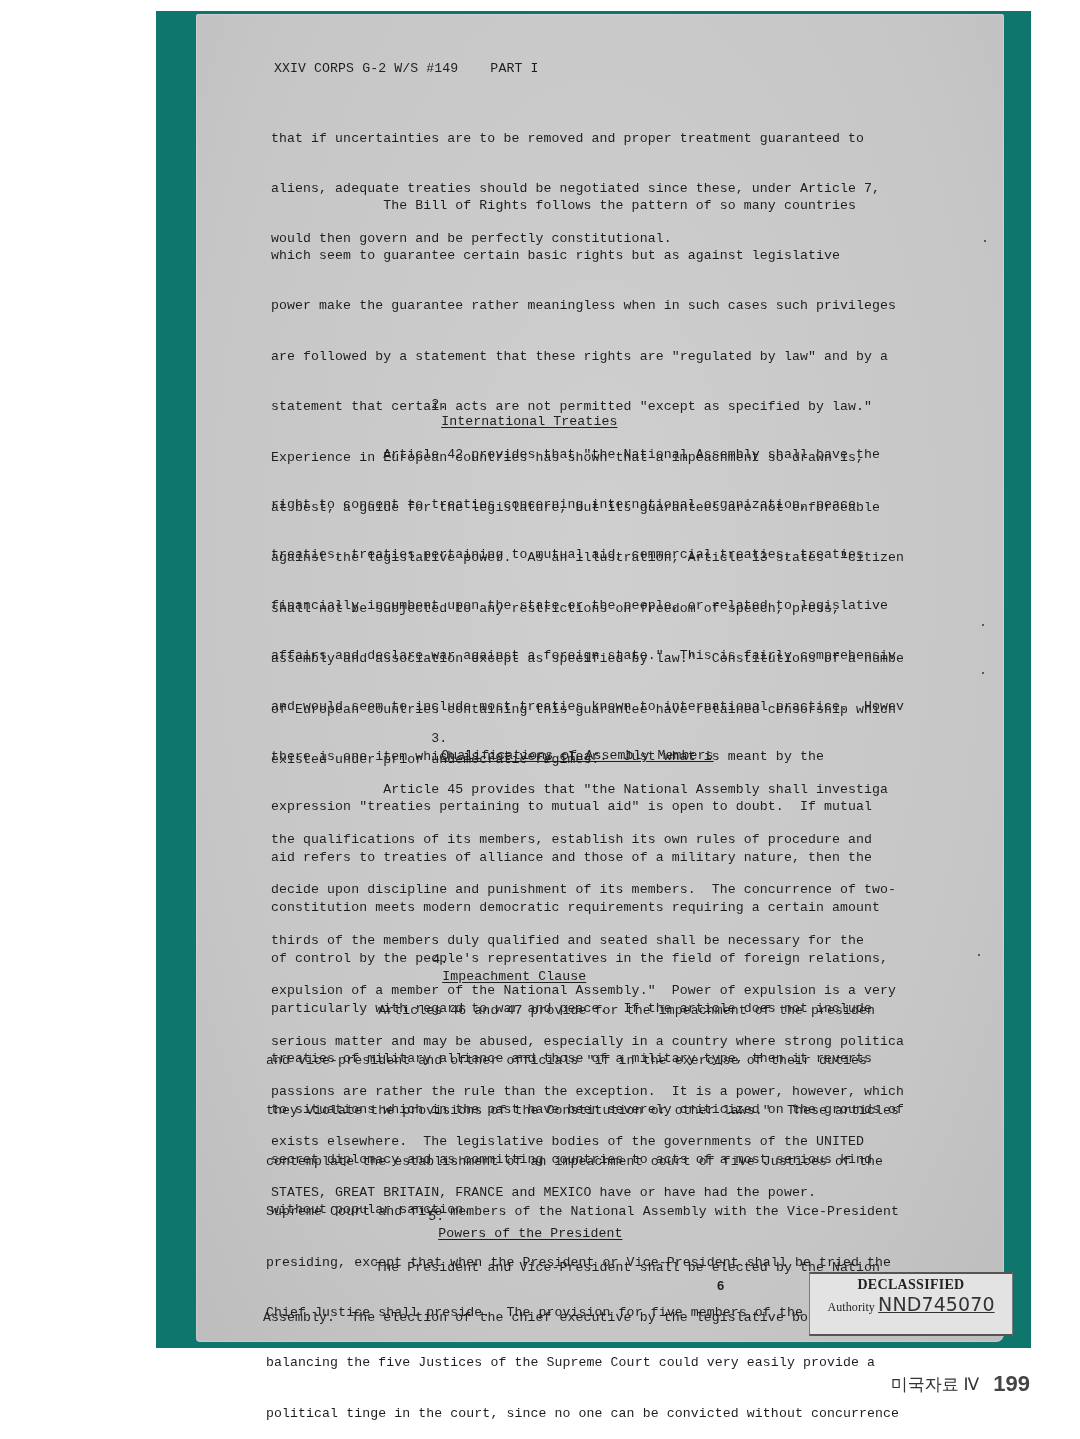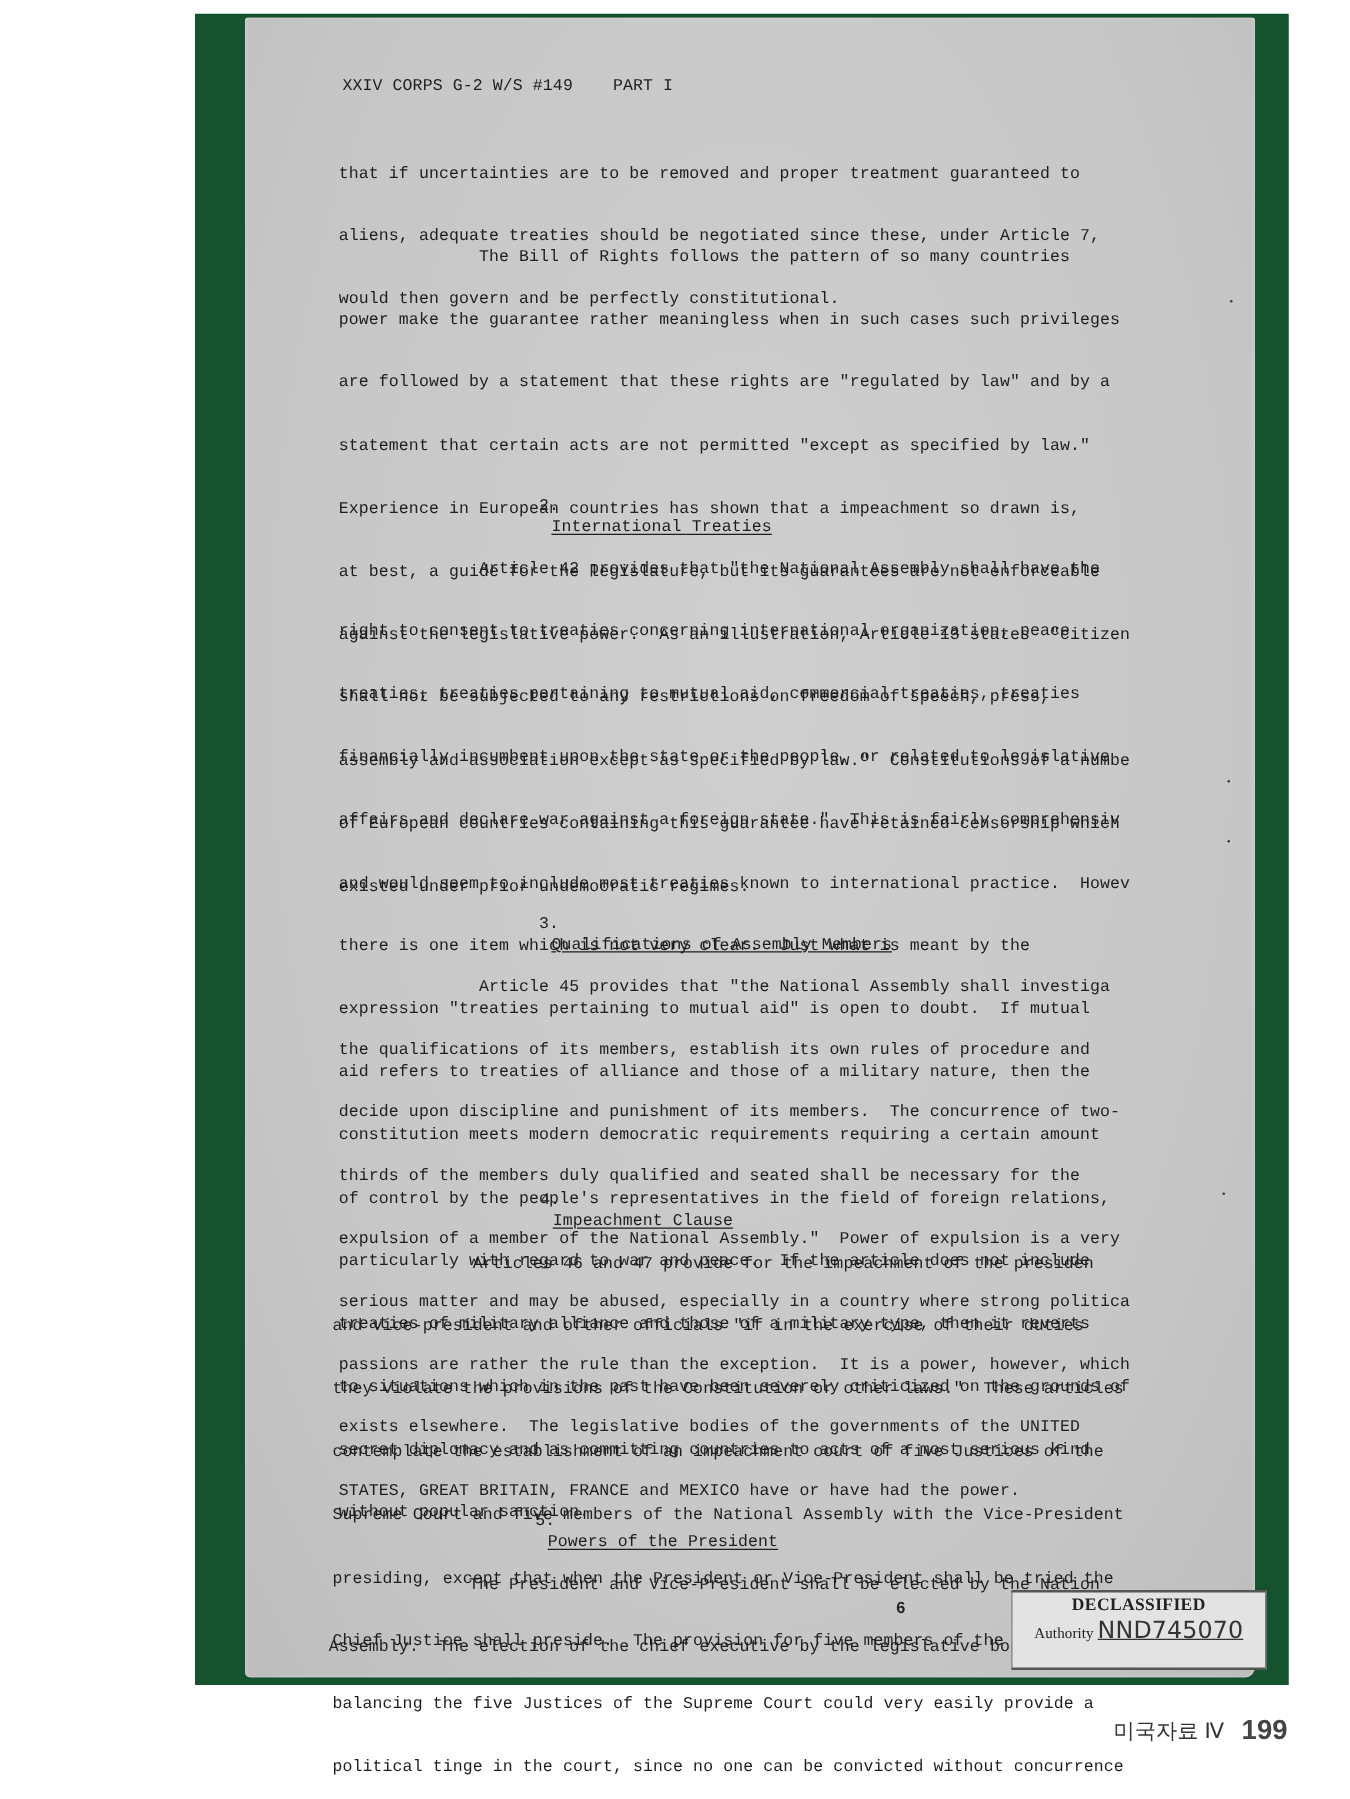--- a/index.html
+++ b/index.html
@@ -1,21 +1,21 @@
 <!DOCTYPE html>
 <html><head>
 <meta charset="utf-8">
 <style>
   html, body { margin: 0; padding: 0; }
   body {
     width: 1080px; height: 1439px; background: #ffffff; position: relative; overflow: hidden;
     font-family: "Liberation Mono", "DejaVu Sans Mono", monospace;
   }
   .scan-frame {
-    position: absolute; left: 156px; top: 11px; width: 875px; height: 1337px; background: #14532d;
+    position: absolute; left: 156px; top: 11px; width: 875px; height: 1337px; background: #0f766e;
   }
   .paper {
     position: absolute; left: 40px; top: 3px; width: 808px; height: 1328px;
     background: #c9c9c9;
     background-image: radial-gradient(ellipse at 50% 40%, #cfcfcf 0%, #c6c6c6 70%, #bdbdbd 100%);
     border-radius: 2px 2px 8px 4px;
     box-shadow: inset 0 0 2px #e6e6e6;
   }
   .doc {
     position: absolute; left: 75px; top: 0; width: 700px; color: #1e1e1e;
@@ -53,20 +53,21 @@
       <div class="header-line">XXIV CORPS G-2 W/S #149    PART I</div>
 
       <div class="block" style="top:83px;">
         <div>that if uncertainties are to be removed and proper treatment guaranteed to</div>
         <div>aliens, adequate treaties should be negotiated since these, under Article 7,</div>
         <div>would then govern and be perfectly constitutional.</div>
       </div>
 
       <div class="block" style="top:150px;">
         <div>              The Bill of Rights follows the pattern of so many countries</div>
+        <div>which seem to guarantee certain basic rights but as against legislative</div>
         <div>power make the guarantee rather meaningless when in such cases such privileges</div>
         <div>are followed by a statement that these rights are "regulated by law" and by a</div>
         <div>statement that certain acts are not permitted "except as specified by law."</div>
         <div>Experience in European countries has shown that a impeachment so drawn is,</div>
         <div>at best, a guide for the legislature, but its guarantees are not enforceable</div>
         <div>against the legislative power.  As an illustration, Article 13 states  "citizen</div>
         <div>shall not be subjected to any restrictions on freedom of speech, press,</div>
         <div>assembly and association except as specified by law."  Constitutions of a numbe</div>
         <div>of European countries containing this guarantee have retained censorship which</div>
         <div>existed under prior undemocratic regimes.</div>

